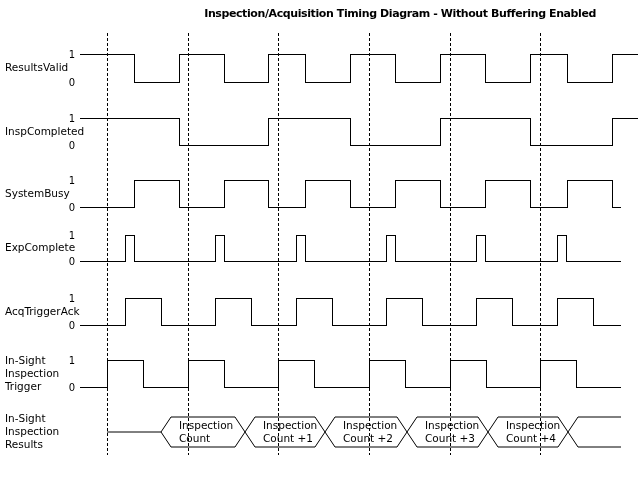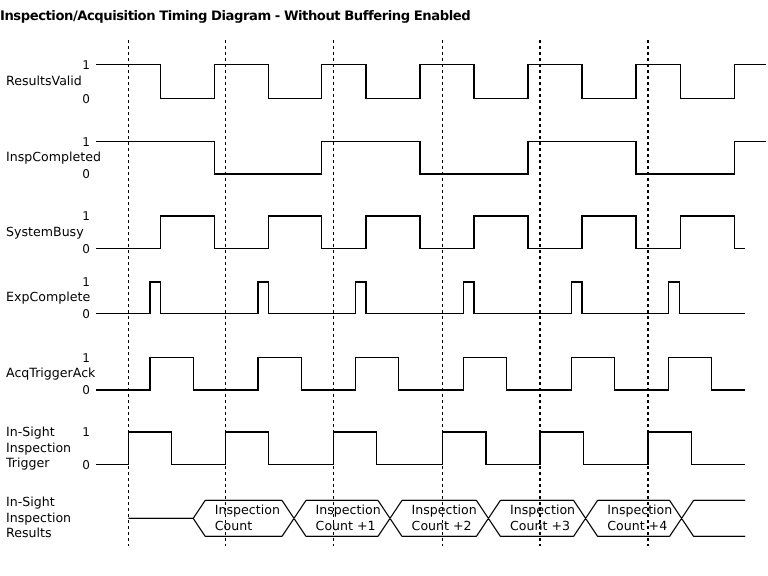--- a/index.html
+++ b/index.html
@@ -2,21 +2,21 @@
 <html><head>
 <meta charset="utf-8">
 <style>
   html,body{margin:0;padding:0;background:#ffffff;}
   #canvas{
     position:relative;width:640px;height:480px;background:#ffffff;overflow:hidden;
     font-family:"DejaVu Sans","Liberation Sans",sans-serif;
   }
   #diagram-title{
     position:absolute;top:7px;left:0;width:596px;
-    text-align:left;font-size:11px;font-weight:bold;letter-spacing:-0.4px;color:#000;
+    text-align:right;font-size:11px;font-weight:bold;letter-spacing:-0.4px;color:#000;
   }
   svg{position:absolute;top:0;left:0;}
   svg text{fill:#000;}
 </style>
 </head>
 <body>
 
 <div id="canvas">
   <div id="diagram-title">Inspection/Acquisition Timing Diagram - Without Buffering Enabled</div>
   <svg id="diagram" width="640" height="480" viewBox="0 0 640 480">

